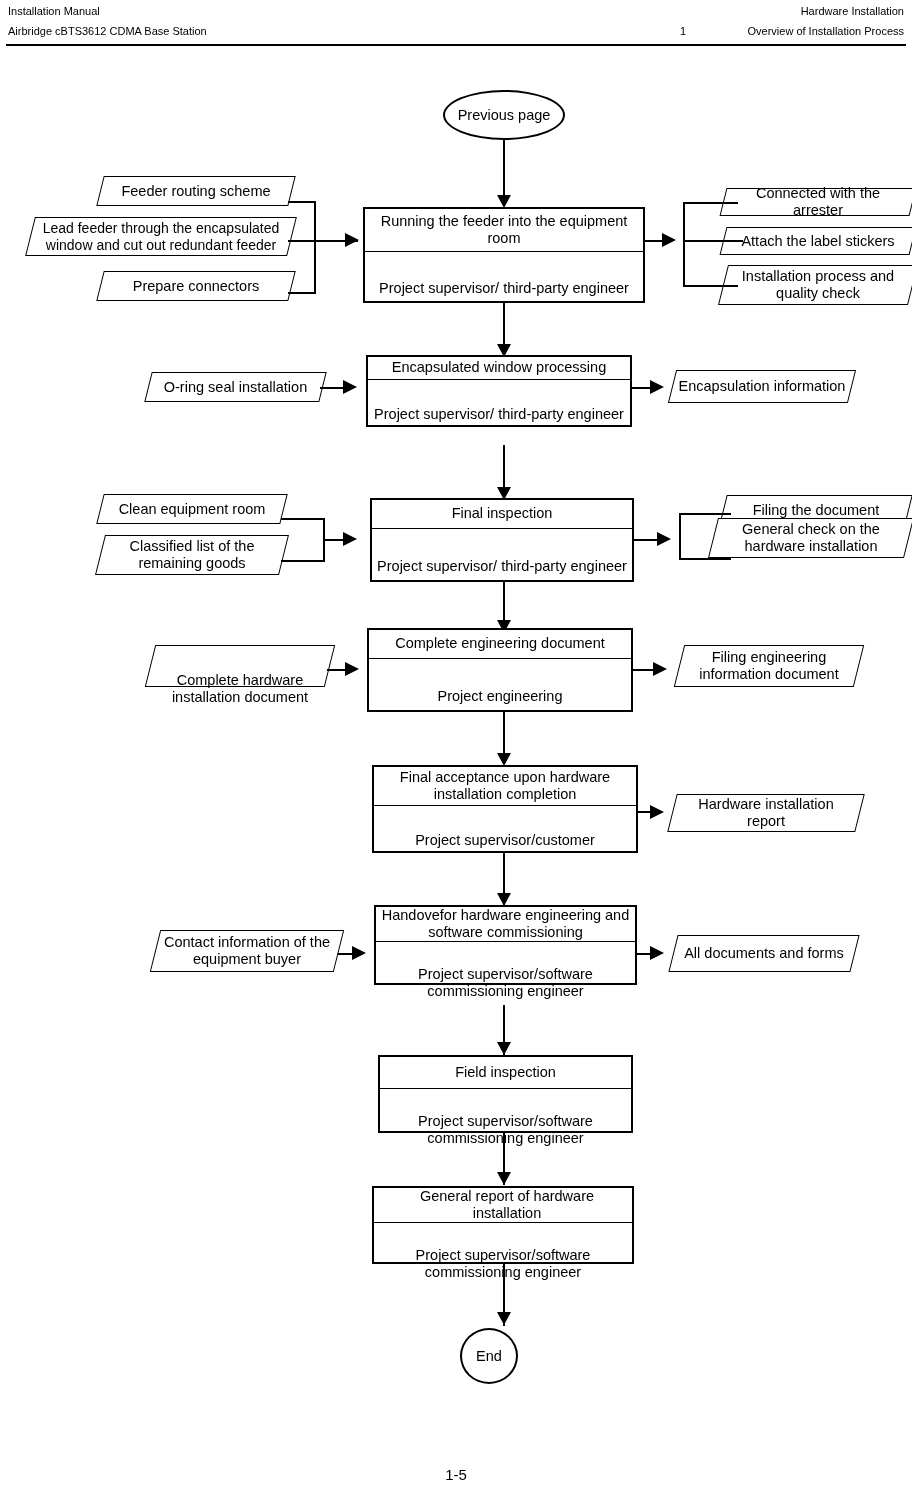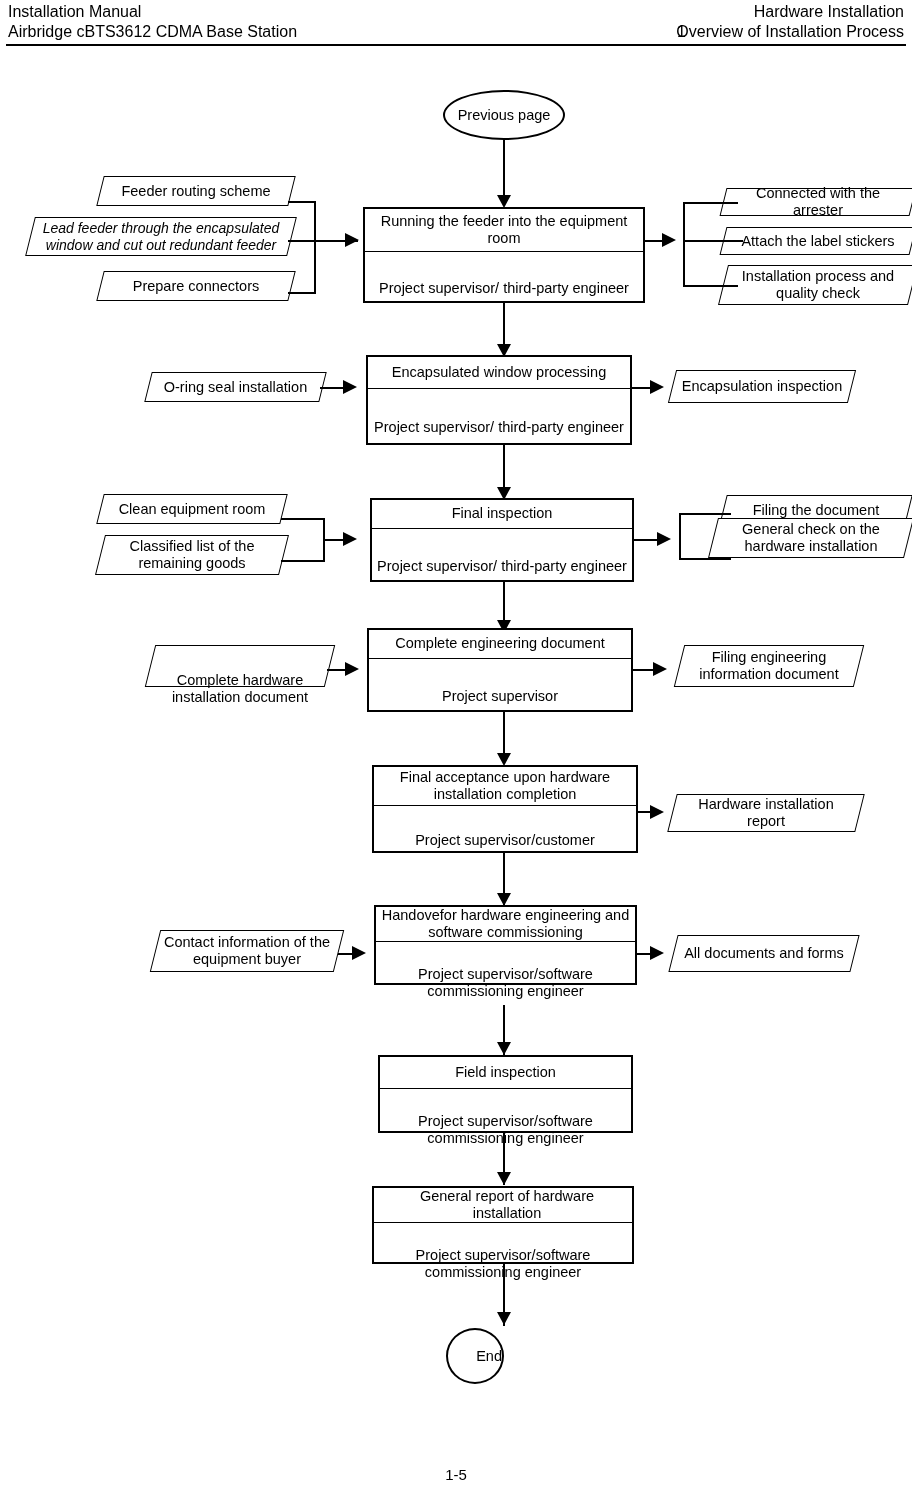--- a/index.html
+++ b/index.html
@@ -22,21 +22,21 @@
     left: 0;
     top: 0;
     width: 912px;
     height: 46px;
   }
   #page-header .hdr-row {
     position: absolute;
     left: 8px;
     right: 8px;
     height: 21px;
-    font-size: 16px;
+    font-size: 11px;
     line-height: 21px;
   }
   #page-header .hdr-row.r1 { top: 1px; }
   #page-header .hdr-row.r2 { top: 21px; }
   #page-header .hdr-left  { position: absolute; left: 0; top: 0; white-space: nowrap; }
   #page-header .hdr-right { position: absolute; right: 0; top: 0; white-space: nowrap; }
   #page-header .hdr-num   { position: absolute; right: 218px; top: 0; }
   #header-rule {
     position: absolute;
     left: 6px;
@@ -120,21 +120,21 @@
     left: 0; top: 0; right: 0; bottom: 0;
     display: flex;
     align-items: center;
     justify-content: center;
     font-size: 14.5px;
     line-height: 1.16;
     padding: 0 6px;
     box-sizing: border-box;
     white-space: pre-line;
   }
-  .data-node.tight .dlabel { padding: 12px 2px; font-size: 14px; font-style: italic; }
+  .data-node.tight .dlabel { padding: 12px 2px; font-size: 14px; }
 
   
   .vline { position: absolute; background: #000; width: 2px; }
   .hline { position: absolute; background: #000; height: 2px; }
   .vline.thin { width: 1.6px; }
   .hline.thin { height: 1.6px; }
 
   .arrow-down {
     position: absolute;
     width: 0; height: 0;
@@ -215,34 +215,34 @@
   <div class="hline" style="left:683px; top:202px; width:55px;"></div>
   <div class="hline thin" style="left:683px; top:240px; width:60px;"></div>
   <div class="hline" style="left:683px; top:285px; width:55px;"></div>
   <div class="vline" style="left:683px; top:202px; height:85px;"></div>
   <div class="hline thin" style="left:645px; top:240px; width:22px;"></div>
   <div class="arrow-right" style="left:662px; top:233px;"></div>
 
   <div class="vline" style="left:503px; top:303px; height:52px;"></div>
   <div class="arrow-down" style="left:497px; top:344px;"></div>
 
-  <div class="node process" style="left:366px; top:355px; width:266px; height:90px;">
+  <div class="node process" style="left:366px; top:355px; width:266px; height:72px;">
     <div class="cell top">Encapsulated window processing</div>
     <div class="cell bottom">Project supervisor/ third-party engineer</div>
   </div>
   <div class="node data-node" style="left:148px; top:372px; width:175px; height:30px;">
     <div class="skew"></div>
     <div class="dlabel">O-ring seal installation</div>
   </div>
   <div class="hline thin" style="left:320px; top:387px; width:26px;"></div>
   <div class="arrow-right" style="left:343px; top:380px;"></div>
 
   <div class="node data-node" style="left:672px; top:370px; width:180px; height:33px;">
     <div class="skew"></div>
-    <div class="dlabel">Encapsulation inspection</div>
+    <div class="dlabel">Encapsulation information</div>
   </div>
   <div class="hline thin" style="left:632px; top:387px; width:23px;"></div>
   <div class="arrow-right" style="left:650px; top:380px;"></div>
 
   <div class="vline" style="left:503px; top:445px; height:53px;"></div>
   <div class="arrow-down" style="left:497px; top:487px;"></div>
 
   <div class="node process" style="left:370px; top:498px; width:264px; height:84px;">
     <div class="cell top">Final inspection</div>
     <div class="cell bottom">Project supervisor/ third-party engineer</div>
@@ -275,21 +275,21 @@
   <div class="hline" style="left:679px; top:558px; width:52px;"></div>
   <div class="vline" style="left:679px; top:513px; height:47px;"></div>
   <div class="hline thin" style="left:634px; top:539px; width:28px;"></div>
   <div class="arrow-right" style="left:657px; top:532px;"></div>
 
   <div class="vline" style="left:503px; top:582px; height:50px;"></div>
   <div class="arrow-down" style="left:497px; top:620px;"></div>
 
   <div class="node process" style="left:367px; top:628px; width:266px; height:84px;">
     <div class="cell top">Complete engineering document</div>
-    <div class="cell bottom">Project supervisor</div>
+    <div class="cell bottom">Project engineering</div>
   </div>
   <div class="node data-node" style="left:150px; top:645px; width:180px; height:42px;">
     <div class="skew"></div>
     <div class="dlabel" style="white-space: pre-line; margin-top: 44px;">Complete hardware
 installation document</div>
   </div>
   <div class="hline thin" style="left:327px; top:669px; width:22px;"></div>
   <div class="arrow-right" style="left:345px; top:662px;"></div>
 
   <div class="node data-node" style="left:679px; top:645px; width:180px; height:42px;">
@@ -353,21 +353,21 @@
 
   <div class="node process" style="left:372px; top:1186px; width:262px; height:78px;">
     <div class="cell top" style="flex:0 0 32px;padding-left:12px;">General report of hardware installation</div>
     <div class="cell bottom" style="white-space: pre-line;">Project supervisor/software
 commissioning engineer</div>
   </div>
 
   <div class="vline thin" style="left:503px; top:1264px; height:62px;"></div>
   <div class="arrow-down" style="left:497px; top:1312px;"></div>
 
-  <div class="node terminator" style="left:446px; top:1328px; width:58px; height:56px;justify-content:flex-end;">
+  <div class="node terminator" style="left:460px; top:1328px; width:58px; height:56px;">
     <span>End</span>
   </div>
 
 </div>
 
 <div id="page-footer">
   <span>1-5</span>
 </div>
 
 </body></html>

